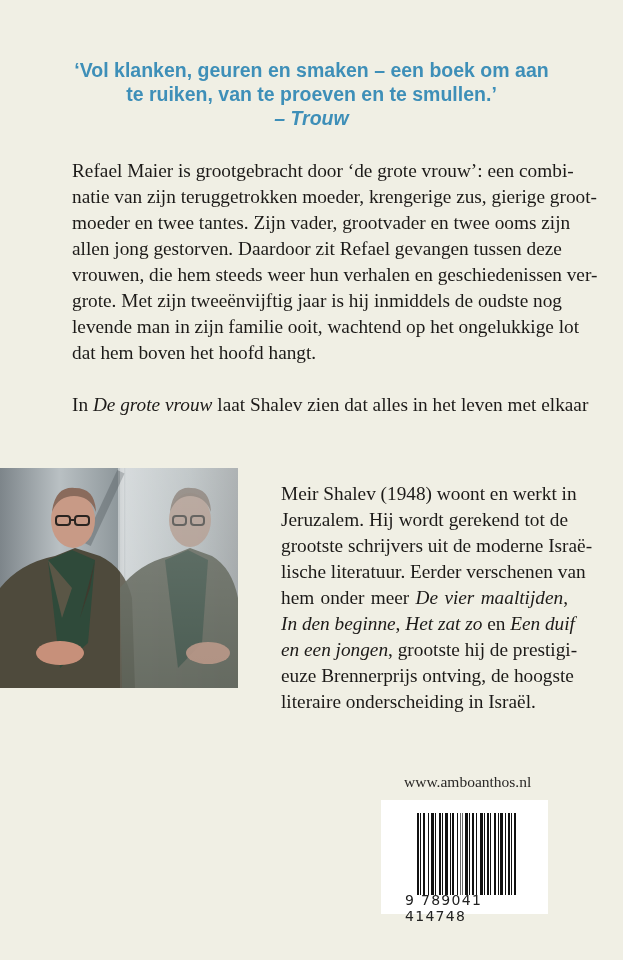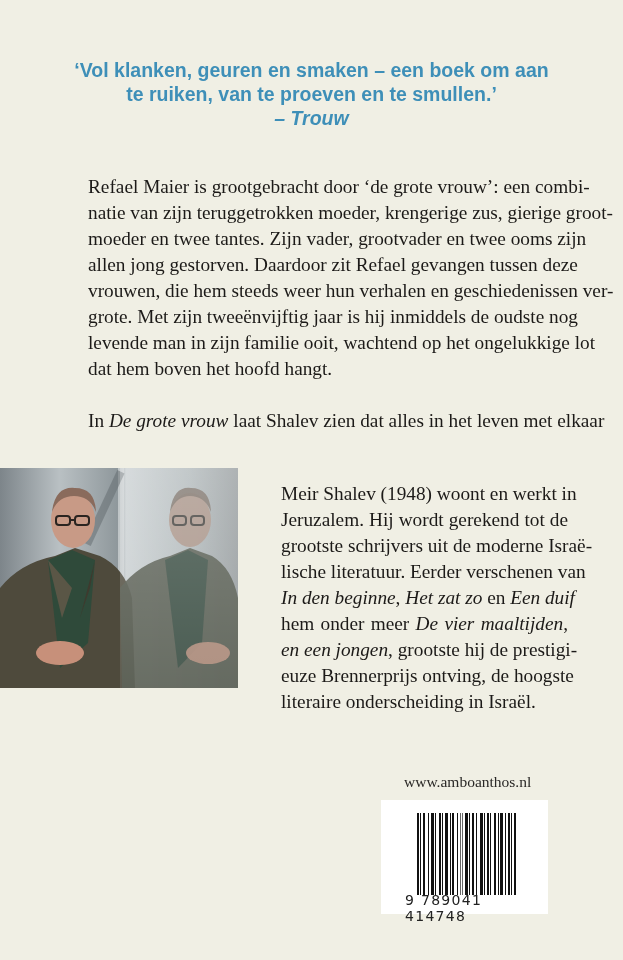--- a/index.html
+++ b/index.html
@@ -16,21 +16,21 @@
     font-family: Liberation Sans, sans-serif;
     font-size: 19.5px; line-height: 24px;
     font-weight: bold;
   }
   .quote .source { font-style: italic; display: block; }
   .body-text {
     position: absolute; left: 72px; width: 480px;
     font-family: "Liberation Serif", serif;
     font-size: 19.3px; line-height: 26px;
     text-align: justify;
-    margin: 16px;
+    margin: 0;
   }
   .para1 { top: 158px; }
   .para2 { top: 392px; }
   .line { display: block; text-align: justify; text-align-last: justify; white-space: nowrap; }
   .line.last { text-align-last: left; }
   .photo {
     position: absolute; left: 0; top: 468px; width: 238px; height: 220px;
     overflow: hidden;
     background: linear-gradient(90deg, #8a9096 0%, #b5bcc0 20%, #9aa2a6 45%, #6e767a 52%, #a7b0b3 60%, #c0c6c8 80%, #9ea6a8 100%);
   }
@@ -126,22 +126,22 @@
     <ellipse cx="208" cy="185" rx="22" ry="11" fill="#b08a78" opacity="0.9"></ellipse>
     <rect x="120" y="0" width="118" height="220" fill="url(#reflect)"></rect>
   </svg>
 </div>
 
 <div class="bio">
   <span class="line">Meir Shalev (1948) woont en werkt in</span>
   <span class="line">Jeruzalem. Hij wordt gerekend tot de</span>
   <span class="line">grootste schrijvers uit de moderne Israë-</span>
   <span class="line">lische literatuur. Eerder verschenen van</span>
+  <span class="line"><span>hem onder meer </span><i>De vier maaltijden</i><span>,</span></span>
   <span class="line"><i>In den beginne</i><span>, </span><i>Het zat zo</i><span> en </span><i>Een duif</i></span>
-  <span class="line"><span>hem onder meer </span><i>De vier maaltijden</i><span>,</span></span>
   <span class="line"><i>en een jongen</i><span>, grootste hij de prestigi-</span></span>
   <span class="line">euze Brennerprijs ontving, de hoogste</span>
   <span class="line last">literaire onderscheiding in Israël.</span>
 </div>
 
 <div class="website">www.amboanthos.nl</div>
 
 <div class="barcode-box">
   <div class="bars">
     <div class="bar" style="width:2px"></div>

